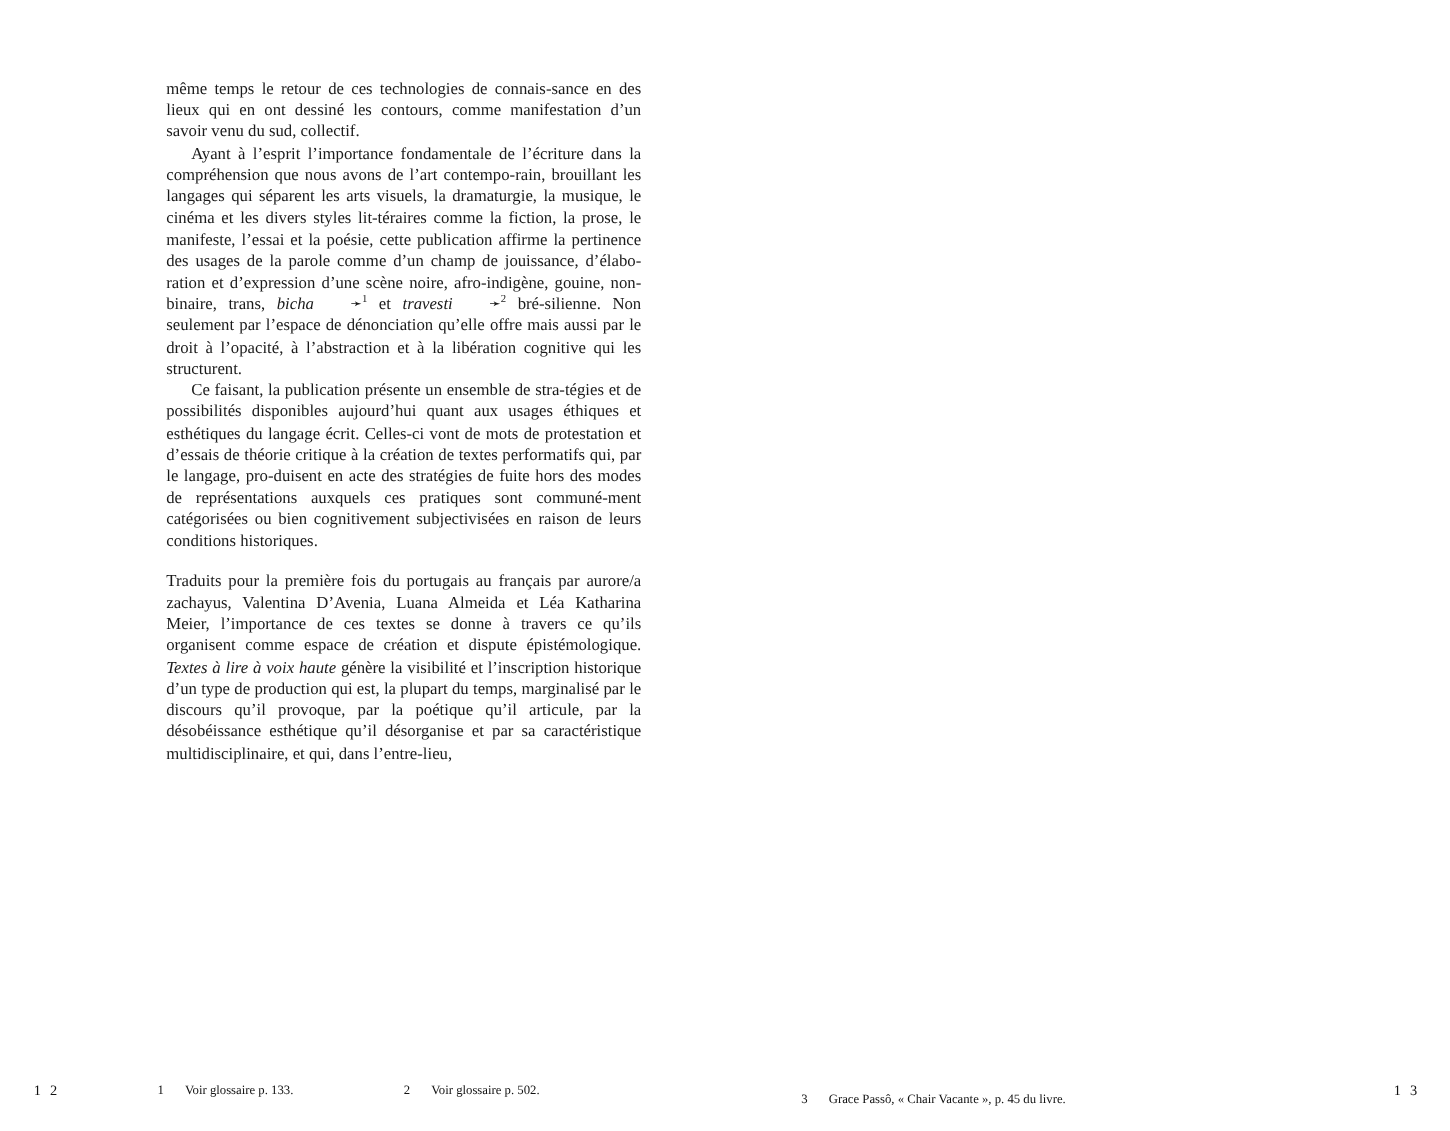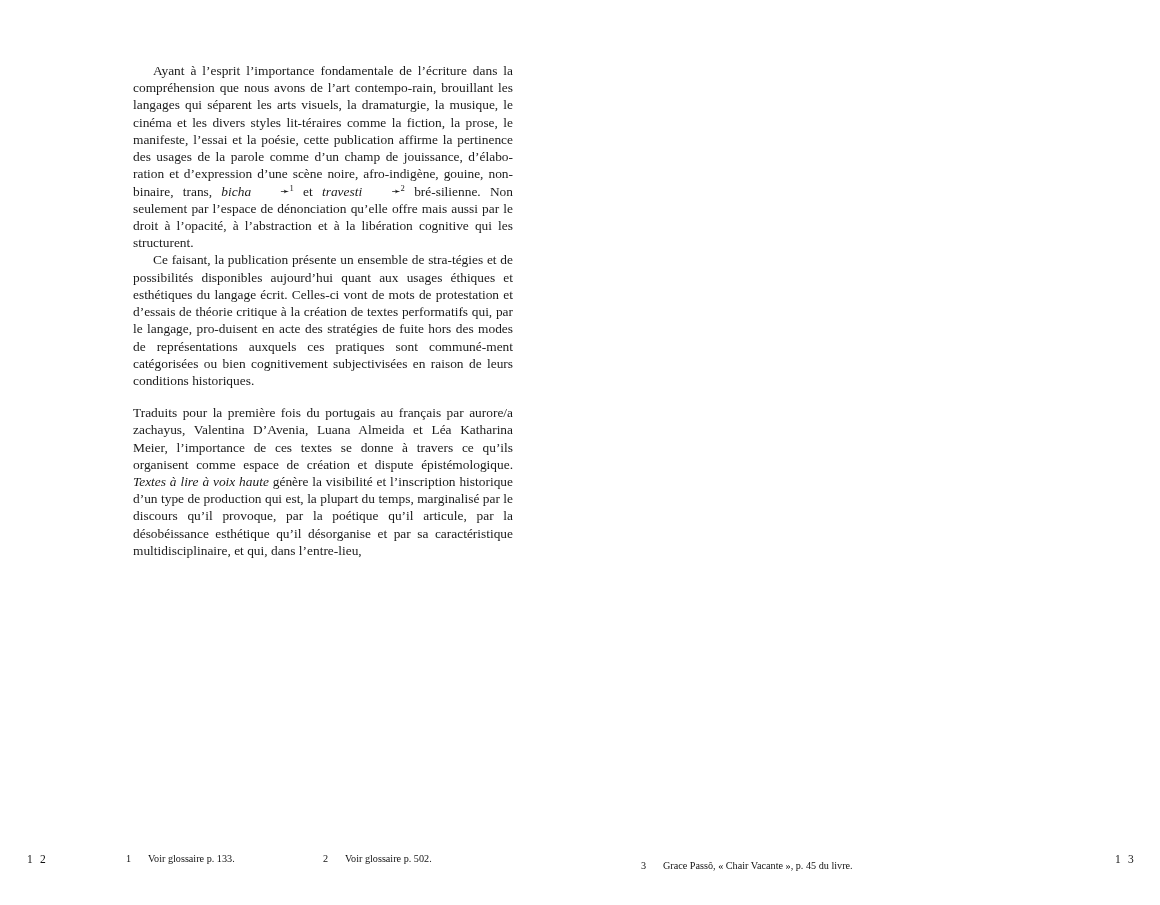--- a/index.html
+++ b/index.html
@@ -63,21 +63,21 @@
     font-size: 11px;
     letter-spacing: 0;
     display: inline-block;
     transform: translateY(-1px);
   }
 
   
   .footer {
     position: absolute;
     left: 0;
-    bottom: 14px;
+    bottom: 0;
     width: 1160px;
     height: 60px;
   }
   .folio {
     position: absolute;
     font-size: 11.5px;
     letter-spacing: 2.2px;
     color: #111;
   }
   .folio-left { left: 27px; bottom: 26px; }
@@ -103,20 +103,21 @@
   .fn2 { left: 323px; bottom: 26px; width: 175px; }
   .fn3 { left: 641px; bottom: 19px; width: 230px; }
 </style>
 </head>
 <body>
 
 <div class="spread">
 
   <div class="page page-left">
     <div class="col col-left">
+      <p id="L0">même temps le retour de ces technologies de connais-sance en des lieux qui en ont dessiné les contours, comme manifestation d’un savoir venu du sud, collectif.</p>
       <p class="ind" id="L1">Ayant à l’esprit l’importance fondamentale de l’écriture dans la compréhension que nous avons de l’art contempo-rain, brouillant les langages qui séparent les arts visuels, la dramaturgie, la musique, le cinéma et les divers styles lit-téraires comme la fiction, la prose, le manifeste, l’essai et la poésie, cette publication affirme la pertinence des usages de la parole comme d’un champ de jouissance, d’élabo-ration et d’expression d’une scène noire, afro-indigène, gouine, non-binaire, trans, <em>bicha</em> <span class="marker">➛</span><sup>1</sup> et <em>travesti</em> <span class="marker">➛</span><sup>2</sup> bré-silienne. Non seulement par l’espace de dénonciation qu’elle offre mais aussi par le droit à l’opacité, à l’abstraction et à la libération cognitive qui les structurent.</p>
       <p class="ind" id="L2">Ce faisant, la publication présente un ensemble de stra-tégies et de possibilités disponibles aujourd’hui quant aux usages éthiques et esthétiques du langage écrit. Celles-ci vont de mots de protestation et d’essais de théorie critique à la création de textes performatifs qui, par le langage, pro-duisent en acte des stratégies de fuite hors des modes de représentations auxquels ces pratiques sont communé-ment catégorisées ou bien cognitivement subjectivisées en raison de leurs conditions historiques.</p>
       <p class="gap" id="L3">Traduits pour la première fois du portugais au français par aurore/a zachayus, Valentina D’Avenia, Luana Almeida et Léa Katharina Meier, l’importance de ces textes se donne à travers ce qu’ils organisent comme espace de création et dispute épistémologique. <em>Textes à lire à voix haute</em> génère la visibilité et l’inscription historique d’un type de production qui est, la plupart du temps, marginalisé par le discours qu’il provoque, par la poétique qu’il articule, par la désobéissance esthétique qu’il désorganise et par sa caractéristique multidisciplinaire, et qui, dans l’entre-lieu,</p>
     </div>
   </div>
 
   <div class="page page-right">
     
   </div>
 

